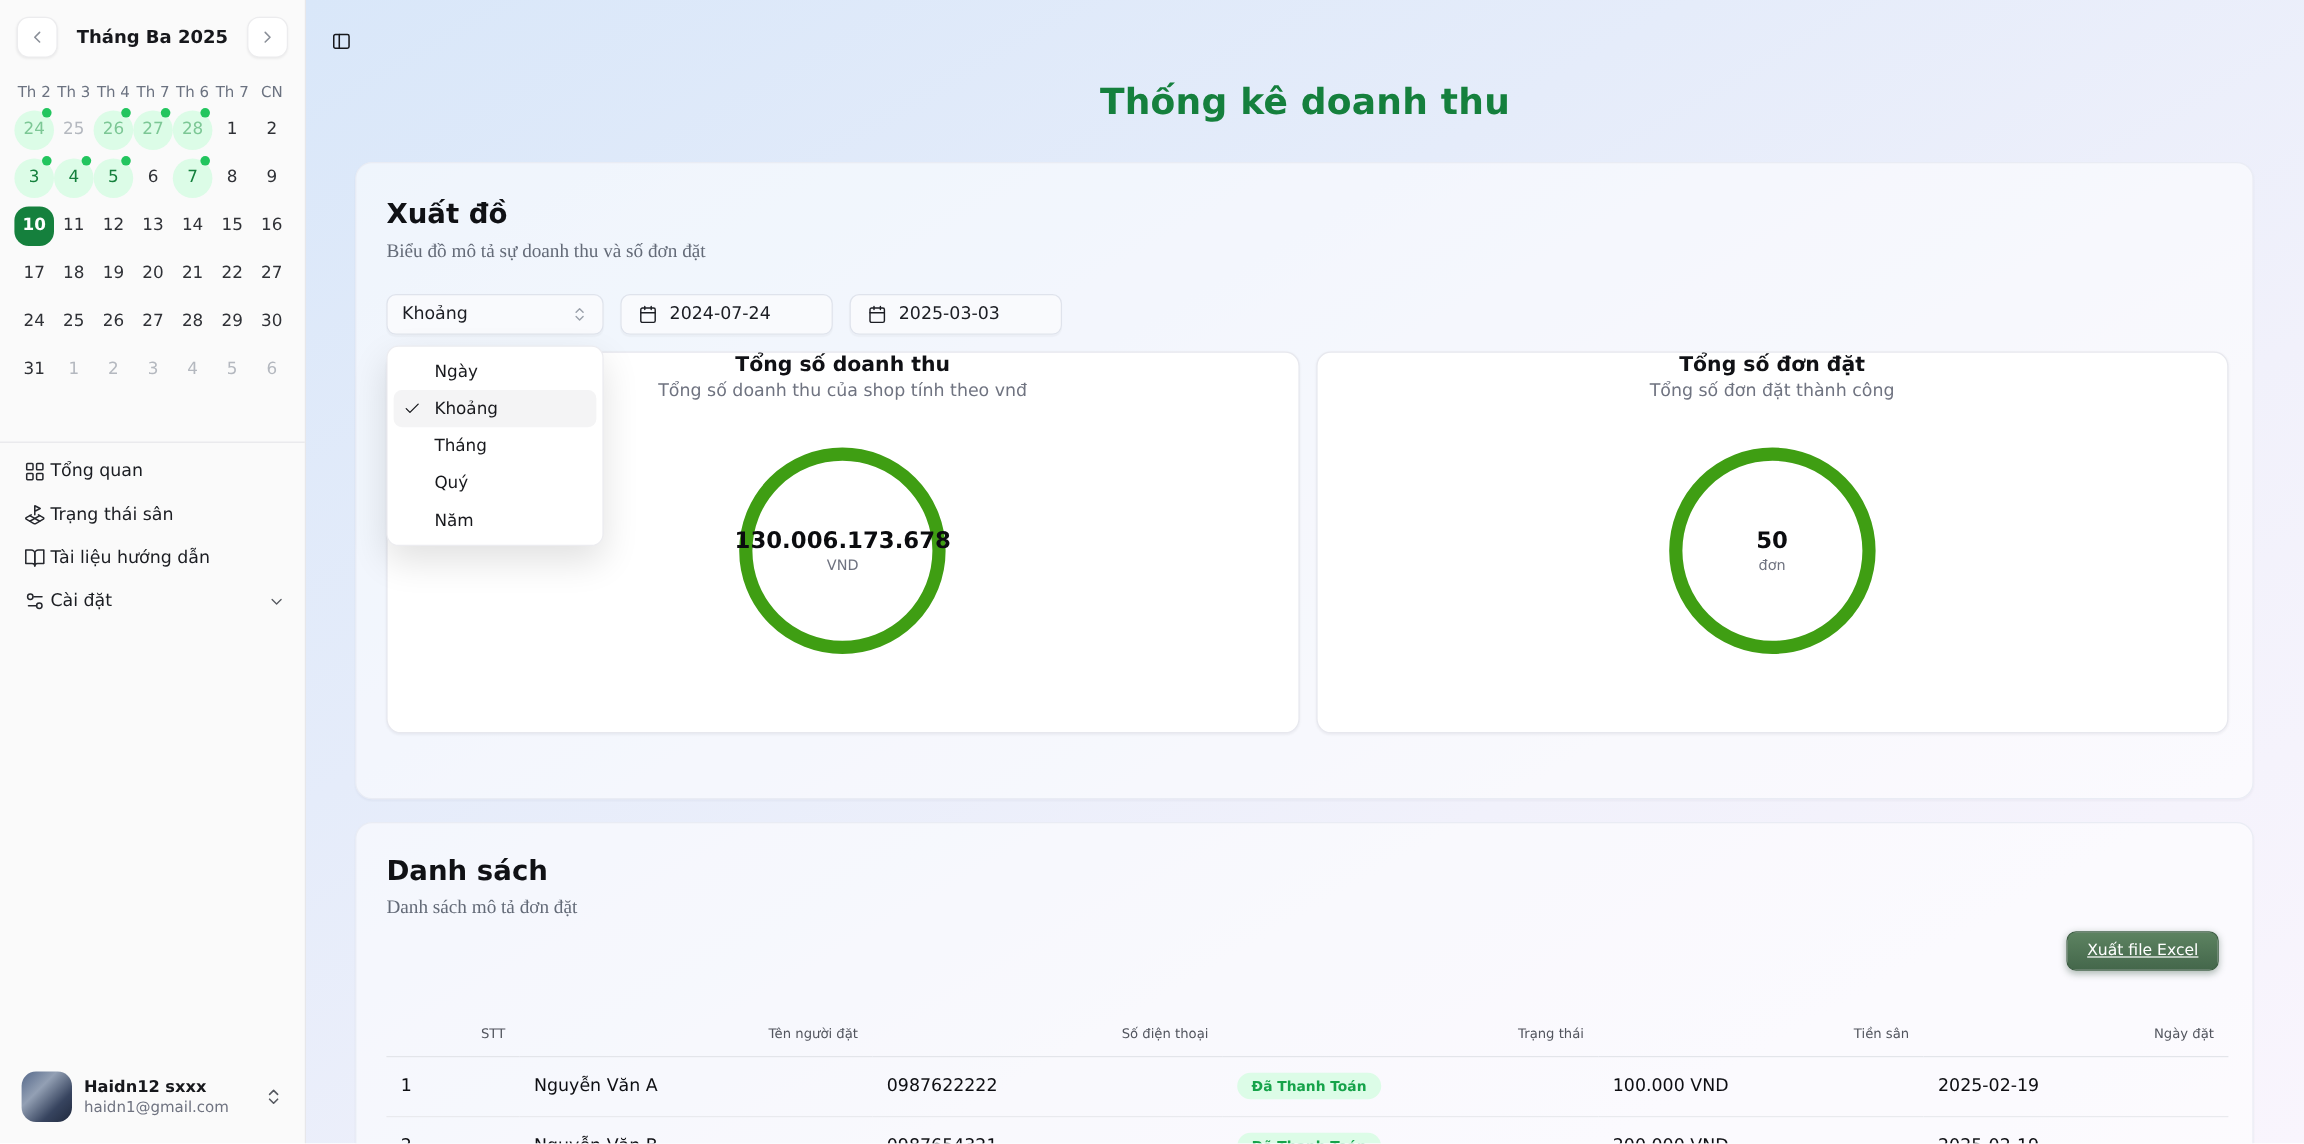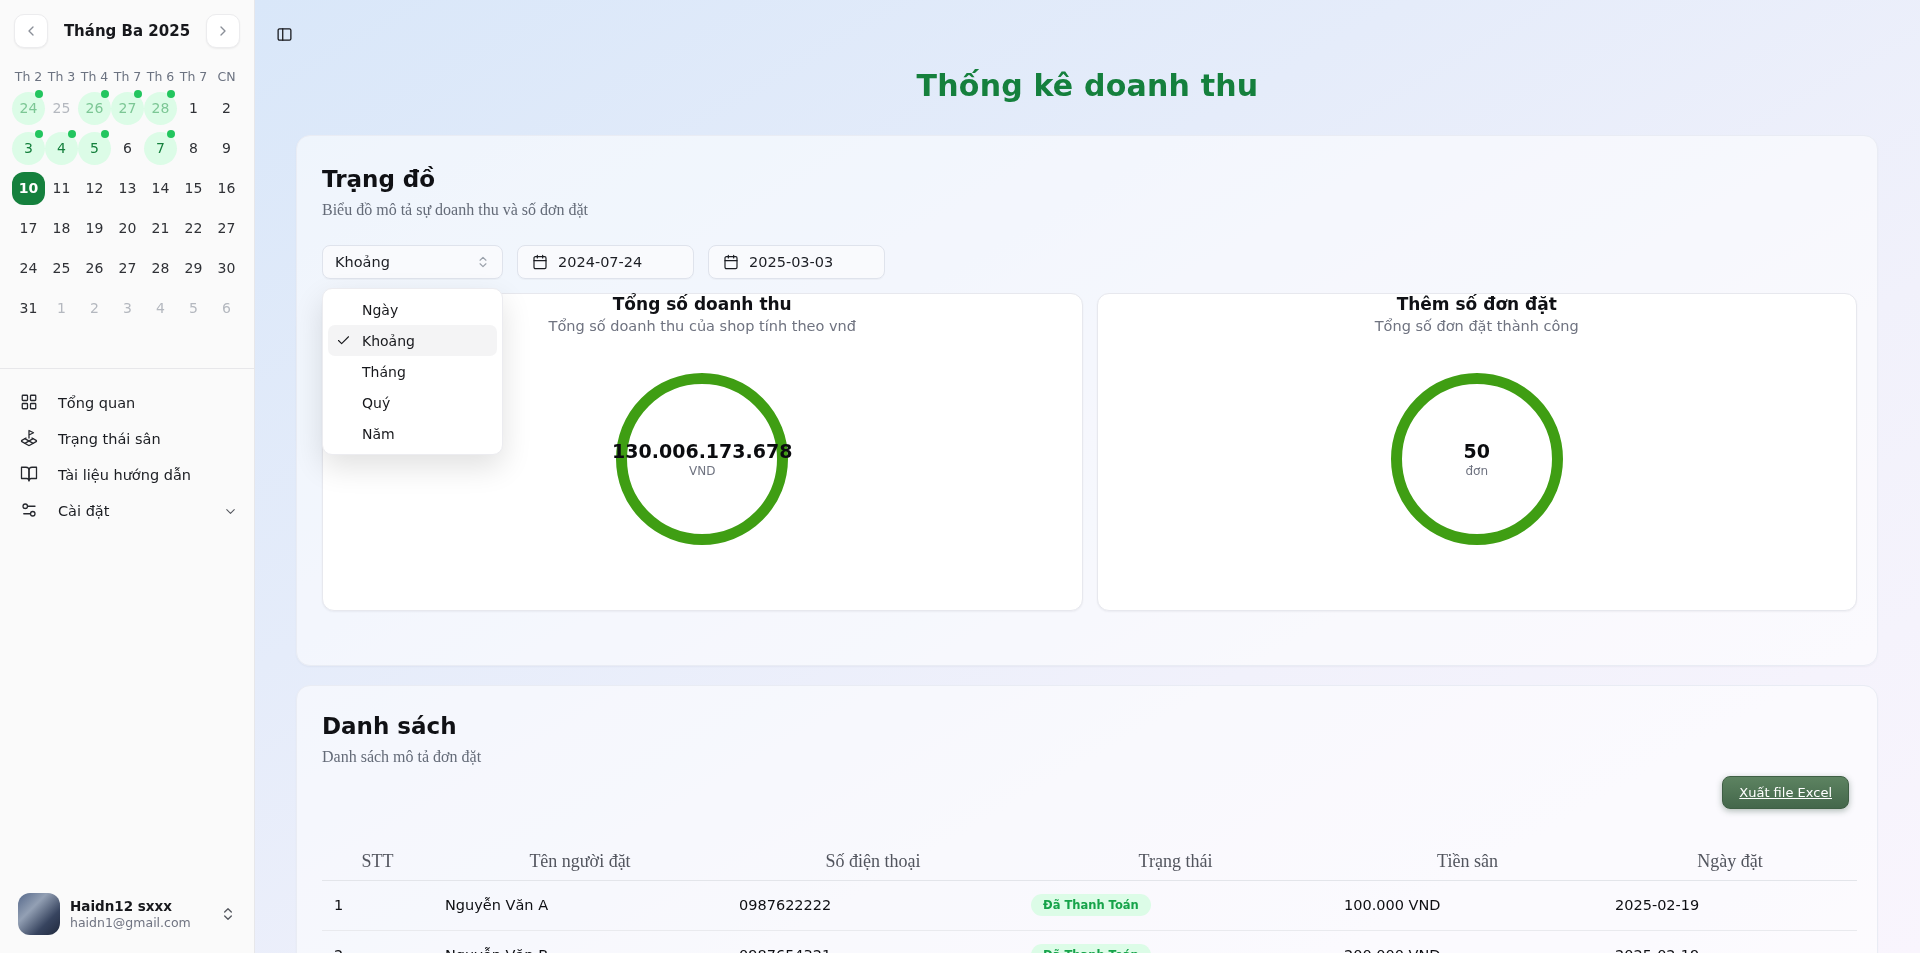--- a/index.html
+++ b/index.html
@@ -27,21 +27,21 @@
   .day.muted .num { color:#b4b8bf; }
   .day.tint .num { background:var(--cal-tint,#dcfce7); border-radius:50%; }
   .day.muted.tint .num { color:#7cc795; }
   .day.green .num { color:var(--accent,#15803d); }
   .day.selected .num { background:var(--cal-selected,#15803d); color:#fff; font-weight:700; border-radius:12px; }
   .day .dot { position:absolute; top:2px; right:2px; width:8px; height:8px; border-radius:50%;
               background:var(--cal-dot,#22c55e); }
   .sidebar-divider { border-top:1px solid #e7e7ea; margin-top:40px; }
 
   .nav { padding-top:6px; }
-  .nav-item { display:flex; align-items:flex-end; gap:20px; height:36px; padding:0 16px 0 20px;
+  .nav-item { display:flex; align-items:center; gap:4px; height:36px; padding:0 16px 0 20px;
               font-size:14.5px; color:#1b1d22; cursor:pointer; }
   .nav-item svg { width:18px; height:18px; color:#26282e; flex:none; }
   .nav-item .lbl { flex:1; }
   .nav-item .chev { width:15px; height:15px; color:#55585f; }
   .nav-sub { margin-left:30px; border-left:1px solid #e2e2e6; }
   .nav-sub-item { height:33px; display:flex; align-items:center; padding-left:10px;
                   font-size:14px; color:#2e3035; cursor:pointer; }
   .spacer { flex:1; }
 
   .user { margin:10px; display:flex; align-items:center; gap:10px; padding:8px; border-radius:12px; cursor:pointer; }
@@ -98,22 +98,22 @@
   .ring-value { font-size:19px; font-weight:800; color:#0b0c0f; }
   .ring-unit { margin-top:2px; font-size:12px; color:#6f7380; }
 
   .list-card { margin-top:19px; height:480px; padding:27px 20px 0 25px; }
   .btn-row { display:flex; justify-content:flex-end; margin-top:10px; padding-right:8px; }
   .excel-btn { height:33px; padding:0 16px; border-radius:8px; border:1px solid #3f5f45;
                background:linear-gradient(180deg,#5d8361 0%,#44674b 100%); color:#fff;
                font-size:13px; cursor:pointer; box-shadow:0 2px 6px rgba(35,70,45,.35);
                font-family:inherit;text-decoration:underline; }
   table { width:100%; border-collapse:collapse; table-layout:fixed; margin-top:35px; }
-  th { height:36px; text-align:center; font-weight:500; color:#52555e; font-size:18px;
-       border-bottom:1px solid #e3e5ea; padding:0 12px;font-family:Liberation Serif, serif; }
+  th { height:36px; text-align:right; font-weight:500; color:#52555e; font-size:11px;
+       border-bottom:1px solid #e3e5ea; padding:0 12px; }
   td { height:50px; font-size:14.5px; color:#0e0f13; border-bottom:1px solid #e9eaee; padding:0 12px; }
   .badge { display:inline-block; background:var(--badge-bg,#dcfce7); color:var(--badge-text,#16a34a);
            font-size:11.5px; font-weight:600; padding:4px 12px; border-radius:999px; }
 </style>
 </head>
 <body>
 
 <div class="app">
 
   <aside class="sidebar">
@@ -335,21 +335,21 @@
     <button class="panel-toggle">
       <svg viewBox="0 0 24 24" fill="none" stroke="currentColor" stroke-width="1.8" stroke-linecap="round" stroke-linejoin="round">
           <rect x="3" y="4" width="18" height="16" rx="2"></rect>
           <path d="M9.5 4v16"></path>
         </svg>
     </button>
 
     <h1 class="page-title">Thống kê doanh thu</h1>
 
     <section class="card-outer chart-card">
-      <h2>Trạng đồ</h2>
+      <h2>Xuất đồ</h2>
       <p class="sub">Biểu đồ mô tả sự doanh thu và số đơn đặt</p>
 
       <div class="controls">
         <div class="select-wrap">
           <div class="select">
             <span>Khoảng</span>
             <svg class="updown" viewBox="0 0 24 24" fill="none" stroke="currentColor" stroke-width="2" stroke-linecap="round" stroke-linejoin="round">
                 <path d="M7 15l5 5 5-5"></path>
                 <path d="M7 9l5-5 5 5"></path>
               </svg>
@@ -400,21 +400,21 @@
       <div class="stats">
         <div class="stat-card">
           <div class="stat-title">Tổng số doanh thu</div>
           <div class="stat-sub">Tổng số doanh thu của shop tính theo vnđ</div>
           <div class="ring">
             <div class="ring-value">130.006.173.678</div>
             <div class="ring-unit">VND</div>
           </div>
         </div>
         <div class="stat-card">
-          <div class="stat-title">Thêm số đơn đặt</div>
+          <div class="stat-title">Tổng số đơn đặt</div>
           <div class="stat-sub">Tổng số đơn đặt thành công</div>
           <div class="ring">
             <div class="ring-value">50</div>
             <div class="ring-unit">đơn</div>
           </div>
         </div>
       </div>
     </section>
 
     <section class="card-outer list-card">

